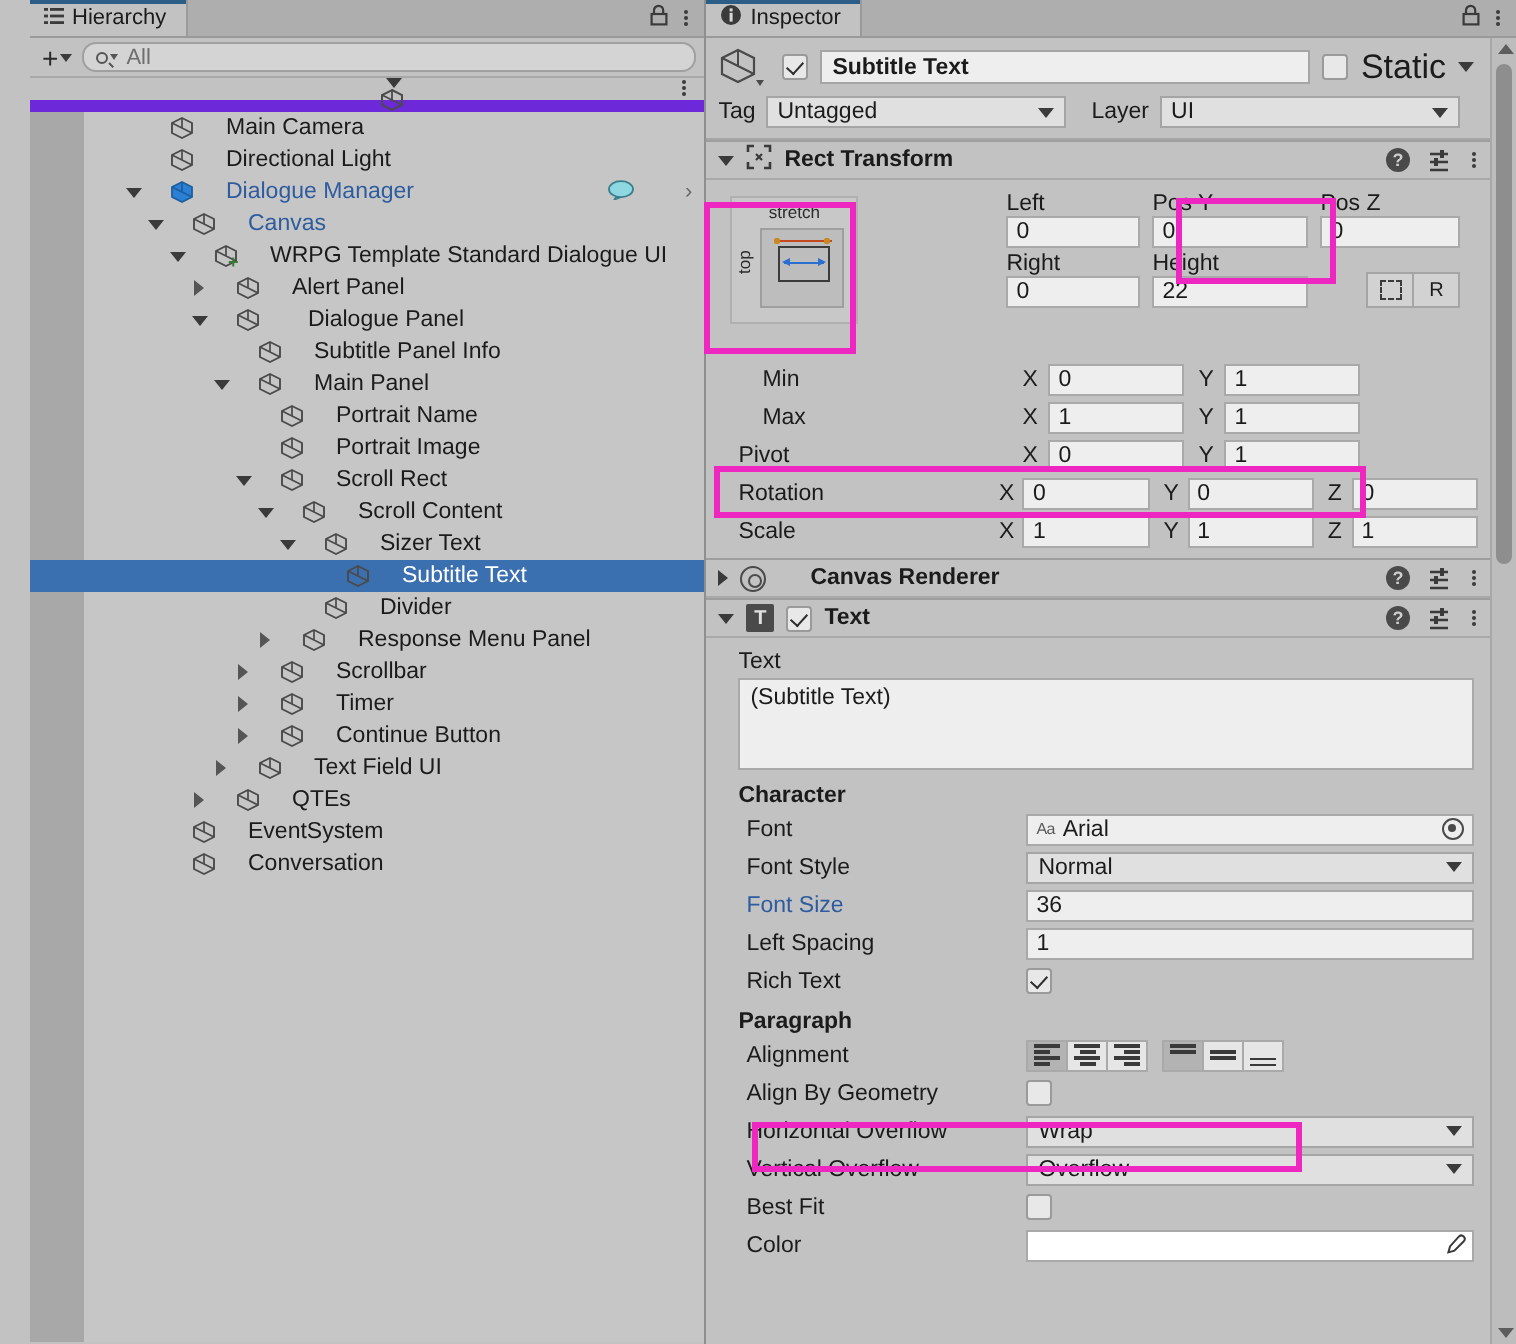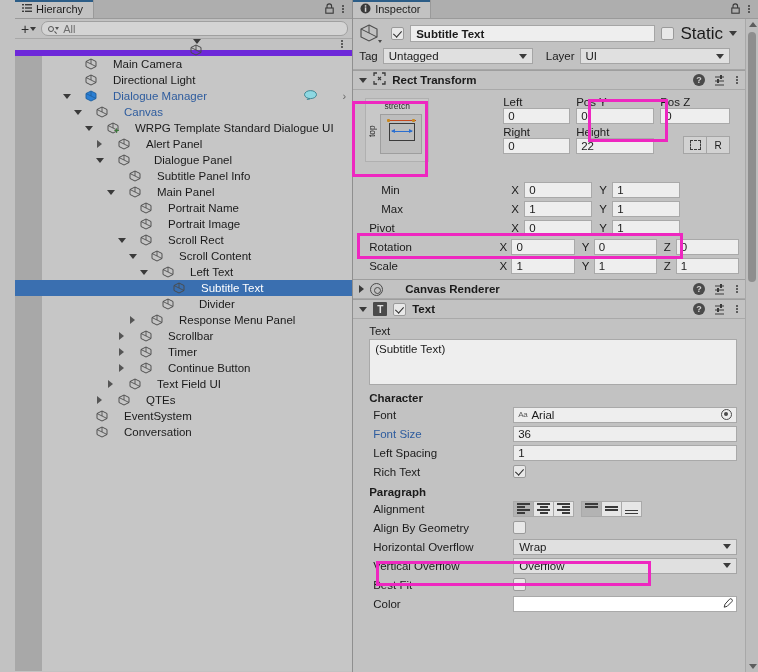--- a/index.html
+++ b/index.html
@@ -380,39 +380,39 @@
               </svg></span>
             <span class="tlabel" style="margin-left: 3px;">Scroll Content</span>
           </div>
           <div class="trow">
             <span style="width: 110px; flex: 0 0 auto;"></span>
             <span class="tri dn"></span>
             <span class="cube"><svg width="12" height="12" viewBox="0 0 12 12">
                 <path d="M6 1 L11 3.5 L11 8.5 L6 11 L1 8.5 L1 3.5 Z" fill="none" stroke="#4a4a4a" stroke-width="0.95"></path>
                 <path d="M6 1 L6 6 M6 6 L1 3.5 M6 6 L11 8.5" stroke="#4a4a4a" stroke-width="0.85" fill="none"></path>
               </svg></span>
-            <span class="tlabel" style="margin-left: 3px;">Left Text</span>
+            <span class="tlabel" style="margin-left: 3px;">Sizer Text</span>
           </div>
           <div class="trow selected">
             <span style="width: 121px; flex: 0 0 auto;"></span>
             <span class="tri none" style="width: 11px;"></span>
             <span class="cube"><svg width="12" height="12" viewBox="0 0 12 12">
                 <path d="M6 1 L11 3.5 L11 8.5 L6 11 L1 8.5 L1 3.5 Z" fill="none" stroke="#4a4a4a" stroke-width="0.95"></path>
                 <path d="M6 1 L6 6 M6 6 L1 3.5 M6 6 L11 8.5" stroke="#4a4a4a" stroke-width="0.85" fill="none"></path>
               </svg></span>
             <span class="tlabel" style="margin-left: 3px;">Subtitle Text</span>
           </div>
           <div class="trow">
             <span style="width: 110px; flex: 0 0 auto;"></span>
             <span class="tri none" style="width: 11px;"></span>
             <span class="cube"><svg width="12" height="12" viewBox="0 0 12 12">
                 <path d="M6 1 L11 3.5 L11 8.5 L6 11 L1 8.5 L1 3.5 Z" fill="none" stroke="#4a4a4a" stroke-width="0.95"></path>
                 <path d="M6 1 L6 6 M6 6 L1 3.5 M6 6 L11 8.5" stroke="#4a4a4a" stroke-width="0.85" fill="none"></path>
               </svg></span>
-            <span class="tlabel" style="margin-left: 12px;">Divider</span>
+            <span class="tlabel" style="margin-left: 3px;">Divider</span>
           </div>
           <div class="trow">
             <span style="width: 99px; flex: 0 0 auto;"></span>
             <span class="tri rt"></span>
             <span class="cube"><svg width="12" height="12" viewBox="0 0 12 12">
                 <path d="M6 1 L11 3.5 L11 8.5 L6 11 L1 8.5 L1 3.5 Z" fill="none" stroke="#4a4a4a" stroke-width="0.95"></path>
                 <path d="M6 1 L6 6 M6 6 L1 3.5 M6 6 L11 8.5" stroke="#4a4a4a" stroke-width="0.85" fill="none"></path>
               </svg></span>
             <span class="tlabel" style="margin-left: 3px;">Response Menu Panel</span>
           </div>
@@ -758,20 +758,27 @@
             <span class="fname">Font</span>
             <span class="fld font-fld" style="flex:1; justify-content:space-between;">
               <span class="font-fld">
                 <span style="font-size:8px;color:#5a5a5a;letter-spacing:-0.3px;">Aa</span>
                 <span>Arial</span>
               </span>
               <span class="circ-sel"></span>
             </span>
           </div>
 
+          <div class="frow">
+            <span class="fname">Font Style</span>
+            <span class="dd" style="flex:1;">
+              <span>Normal</span>
+              <span class="dd-caret"></span>
+            </span>
+          </div>
 
           <div class="frow">
             <span class="fname blue">Font Size</span>
             <span class="fld" style="flex:1;">
                 <span>36</span>
               </span>
           </div>
 
           <div class="frow">
             <span class="fname">Left Spacing</span>

